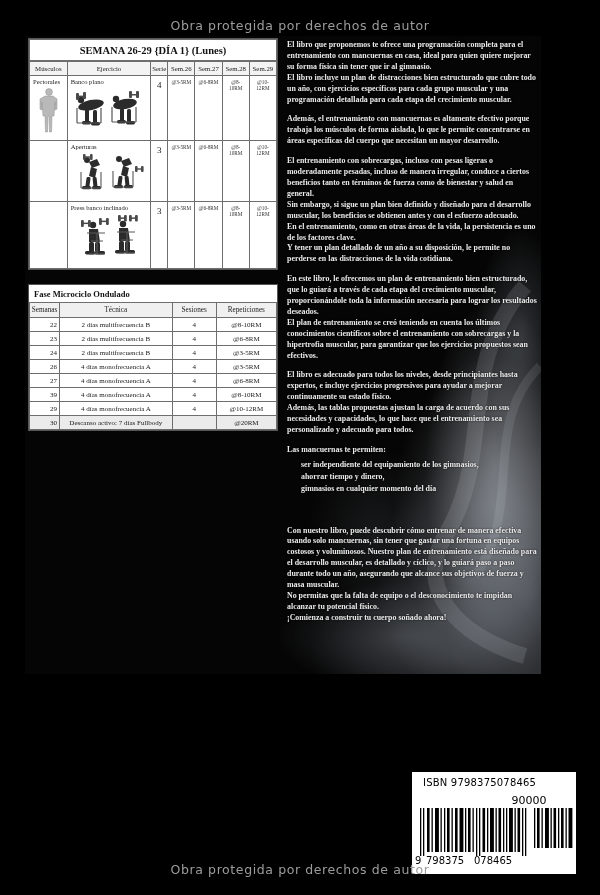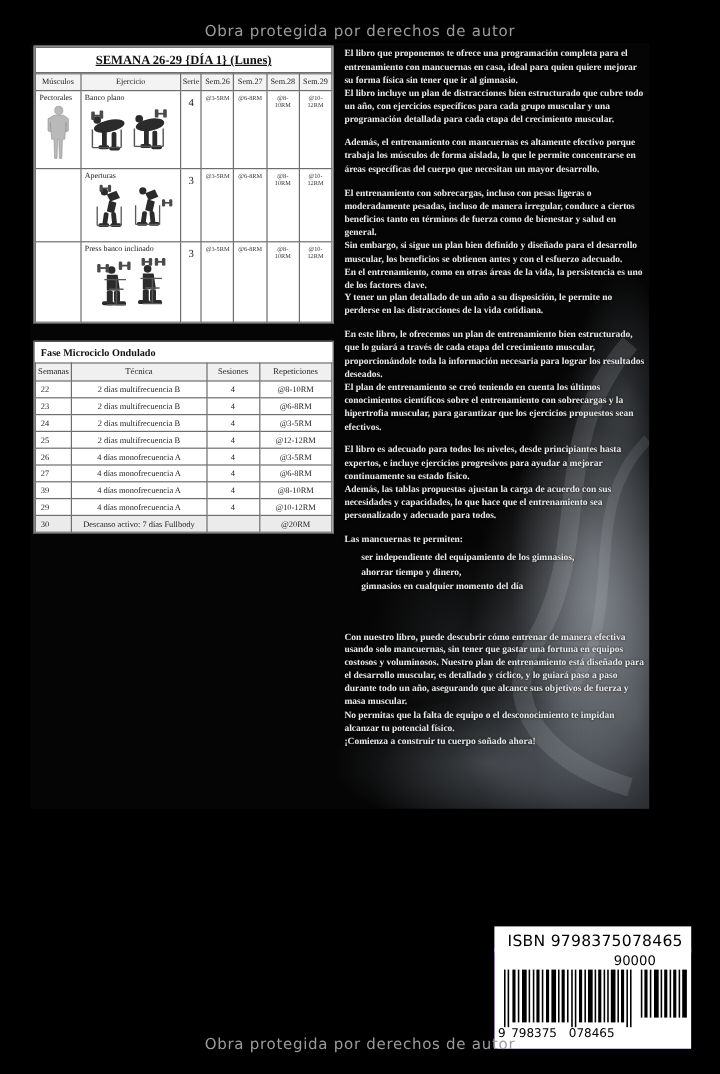--- a/index.html
+++ b/index.html
@@ -63,21 +63,20 @@
     border: 1px solid #555;
   }
   .routine .title {
     text-align: center;
     font-weight: bold;
     font-size: 10.5px;
     padding: 5px 2px 4px;
     color: #111;
     border: 1px solid #6e6e6e;
     background: #fff;
-    text-decoration: underline;
   }
   .routine th {
     font-size: 6.8px;
     font-weight: normal;
     text-align: center;
     padding: 3px 1px;
     color: #222;
     background: #f3f3f3;
   }
   .routine td {
@@ -115,21 +114,21 @@
     color: #222;
     text-align: center;
   }
   .micro td {
     font-size: 7px;
     padding: 2.5px 2px;
     color: #1a1a1a;
     text-align: center;
     background: #fff;
   }
-  .micro td.wk { width: 30px; text-align: left; padding-left: 4px; }
+  .micro td.wk { width: 30px; text-align: left; padding-left: 20px; }
   .micro td.tech { width: 112px; }
   .micro td.sess { width: 44px; }
   .micro td.reps { width: 60px; }
   .micro tr.last td { background: #ebebeb; }
 
   
   .right-col {
     position: absolute;
     left: 262px; top: 4px;
     width: 250px;
@@ -149,21 +148,21 @@
   .barcode-box {
     position: absolute;
     left: 412px; top: 790px;
     width: 164px; height: 84px;
     background: #8b5cf6;
   }
   .isbn-label {
     position: absolute;
     left: 420px; top: 776px;
     font-family: "DejaVu Sans", sans-serif;
-    font-size: 13px;
+    font-size: 10px;
     color: #000;
     background: #fff;
     padding: 1px 3px;
     letter-spacing: 0.2px;
   }
   .bc-top {
     position: absolute;
     left: 412px; top: 772px;
     width: 164px; height: 22px;
     background: #fff;
@@ -394,26 +393,20 @@
               <td class="wk">23</td>
               <td class="tech">2 días multifrecuencia  B</td>
               <td class="sess">4</td>
               <td class="reps">@6-8RM</td>
             </tr>
             <tr>
               <td class="wk">24</td>
               <td class="tech">2 días multifrecuencia B</td>
               <td class="sess">4</td>
               <td class="reps">@3-5RM</td>
-            </tr>
-            <tr>
-              <td class="wk">25</td>
-              <td class="tech">2 días multifrecuencia B</td>
-              <td class="sess">4</td>
-              <td class="reps">@12-12RM</td>
             </tr>
             <tr>
               <td class="wk">26</td>
               <td class="tech">4 días monofrecuencia A</td>
               <td class="sess">4</td>
               <td class="reps">@3-5RM</td>
             </tr>
             <tr>
               <td class="wk">27</td>
               <td class="tech">4 días monofrecuencia A</td>

